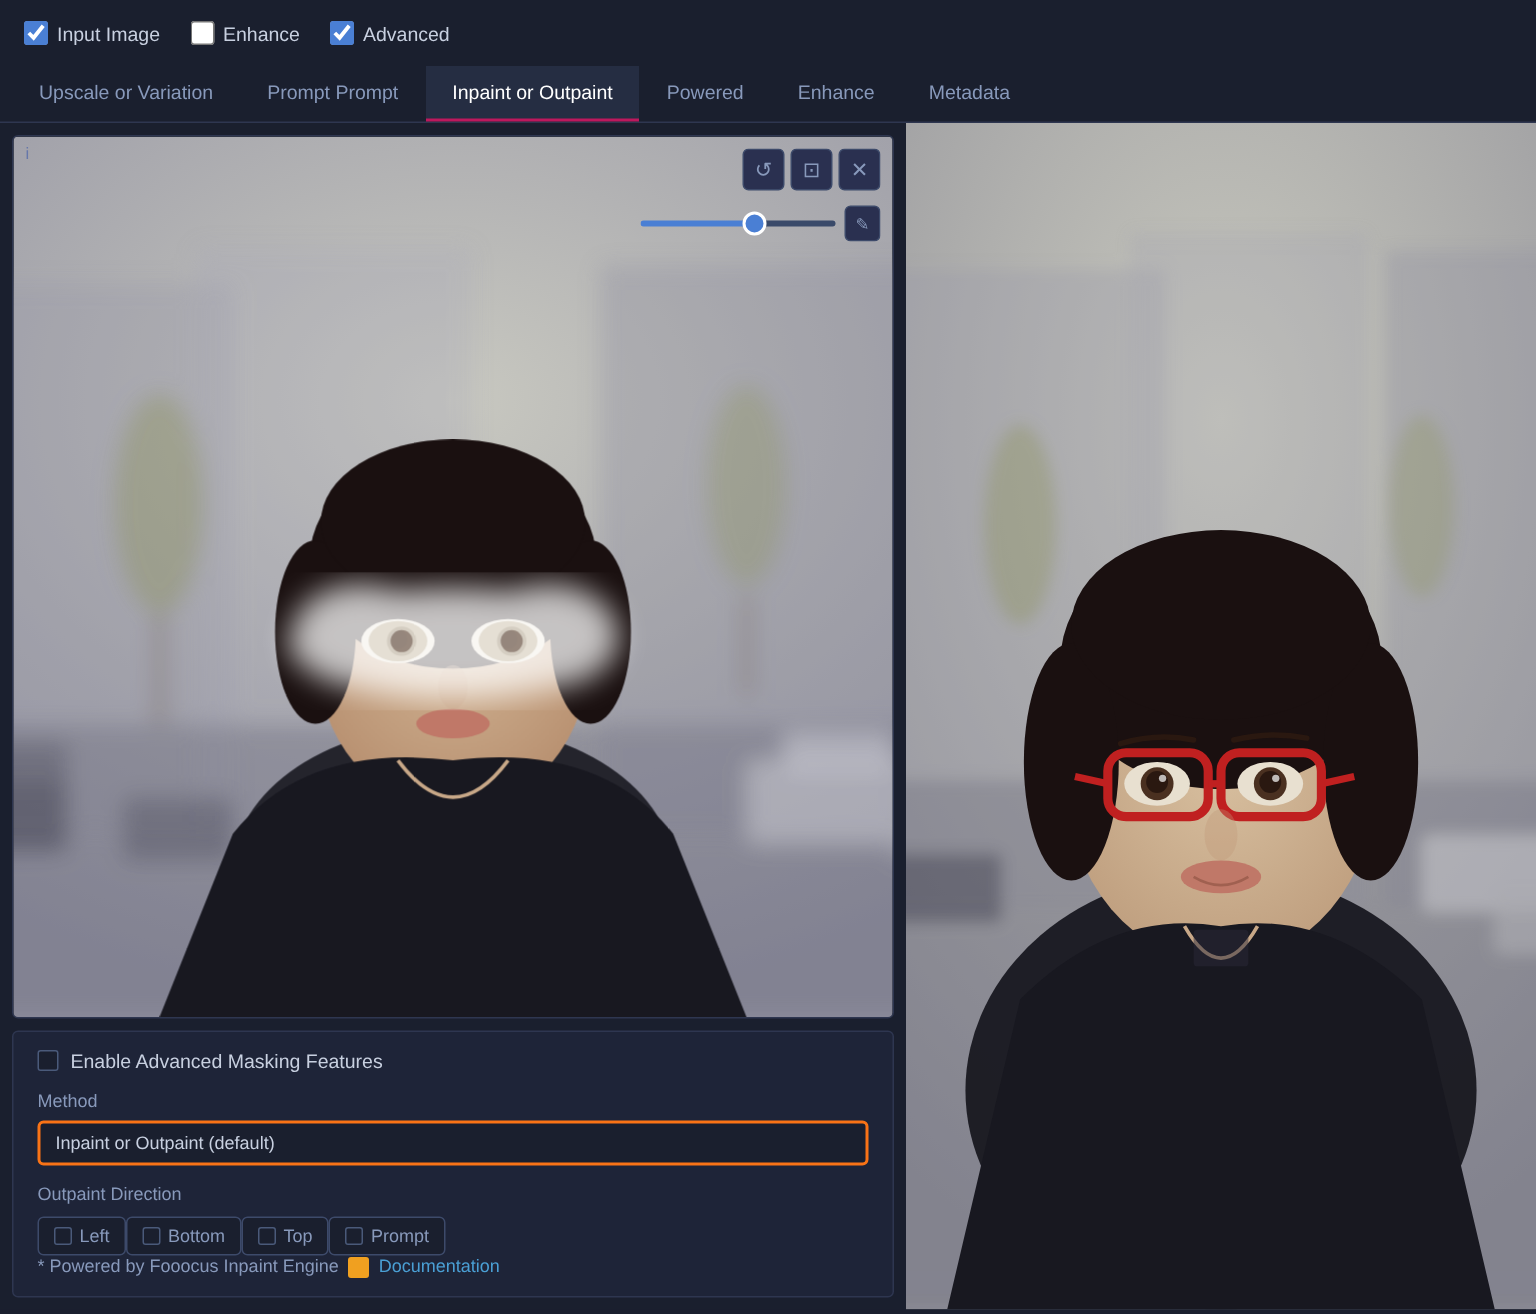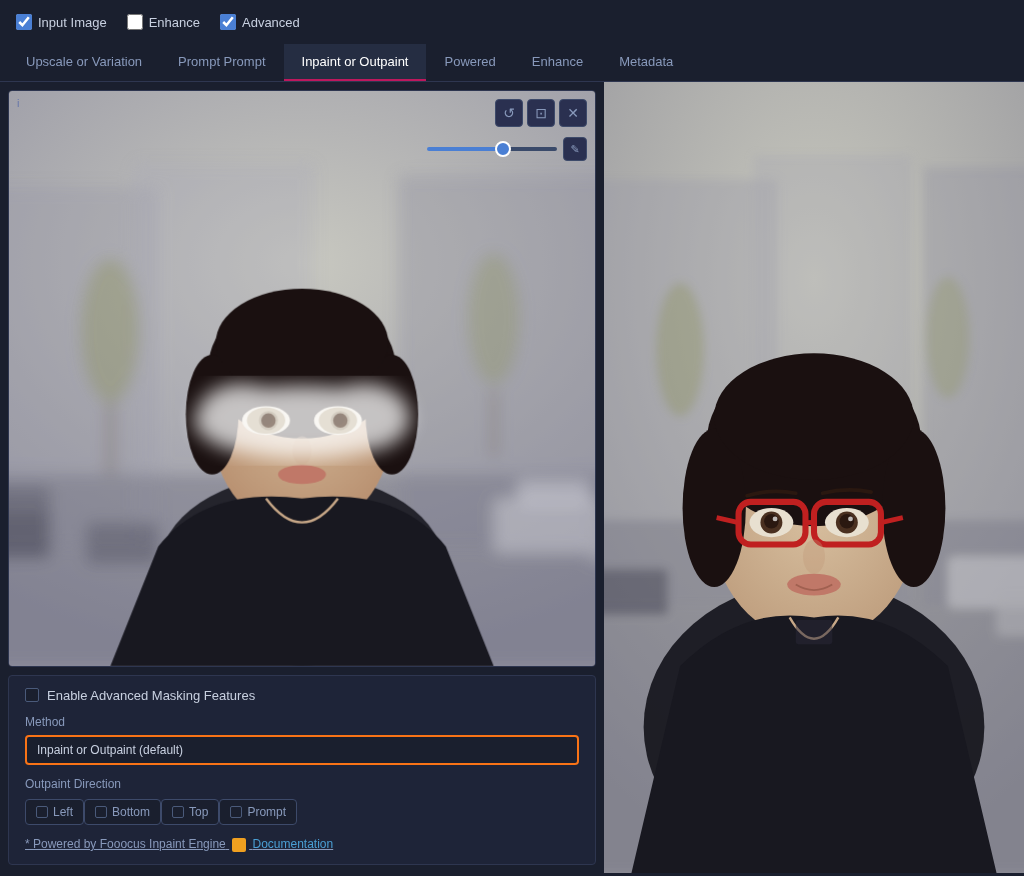--- a/index.html
+++ b/index.html
@@ -223,24 +223,23 @@
     }
     .dir-checkbox {
       width: 12px;
       height: 12px;
       border: 1px solid #4a5a7a;
       border-radius: 2px;
       background: #1a1f2e;
     }
 
     .powered-row {
-      margin-top: 12px;
+      margin-top: 0;
       font-size: 12px;
       color: #8899bb;
-      text-decoration: underline;
     }
     .powered-row a {
       color: #4a9fd4;
       text-decoration: none;
     }
     .engine-icon {
       display: inline-block;
       width: 14px;
       height: 14px;
       background: #f0a020;

